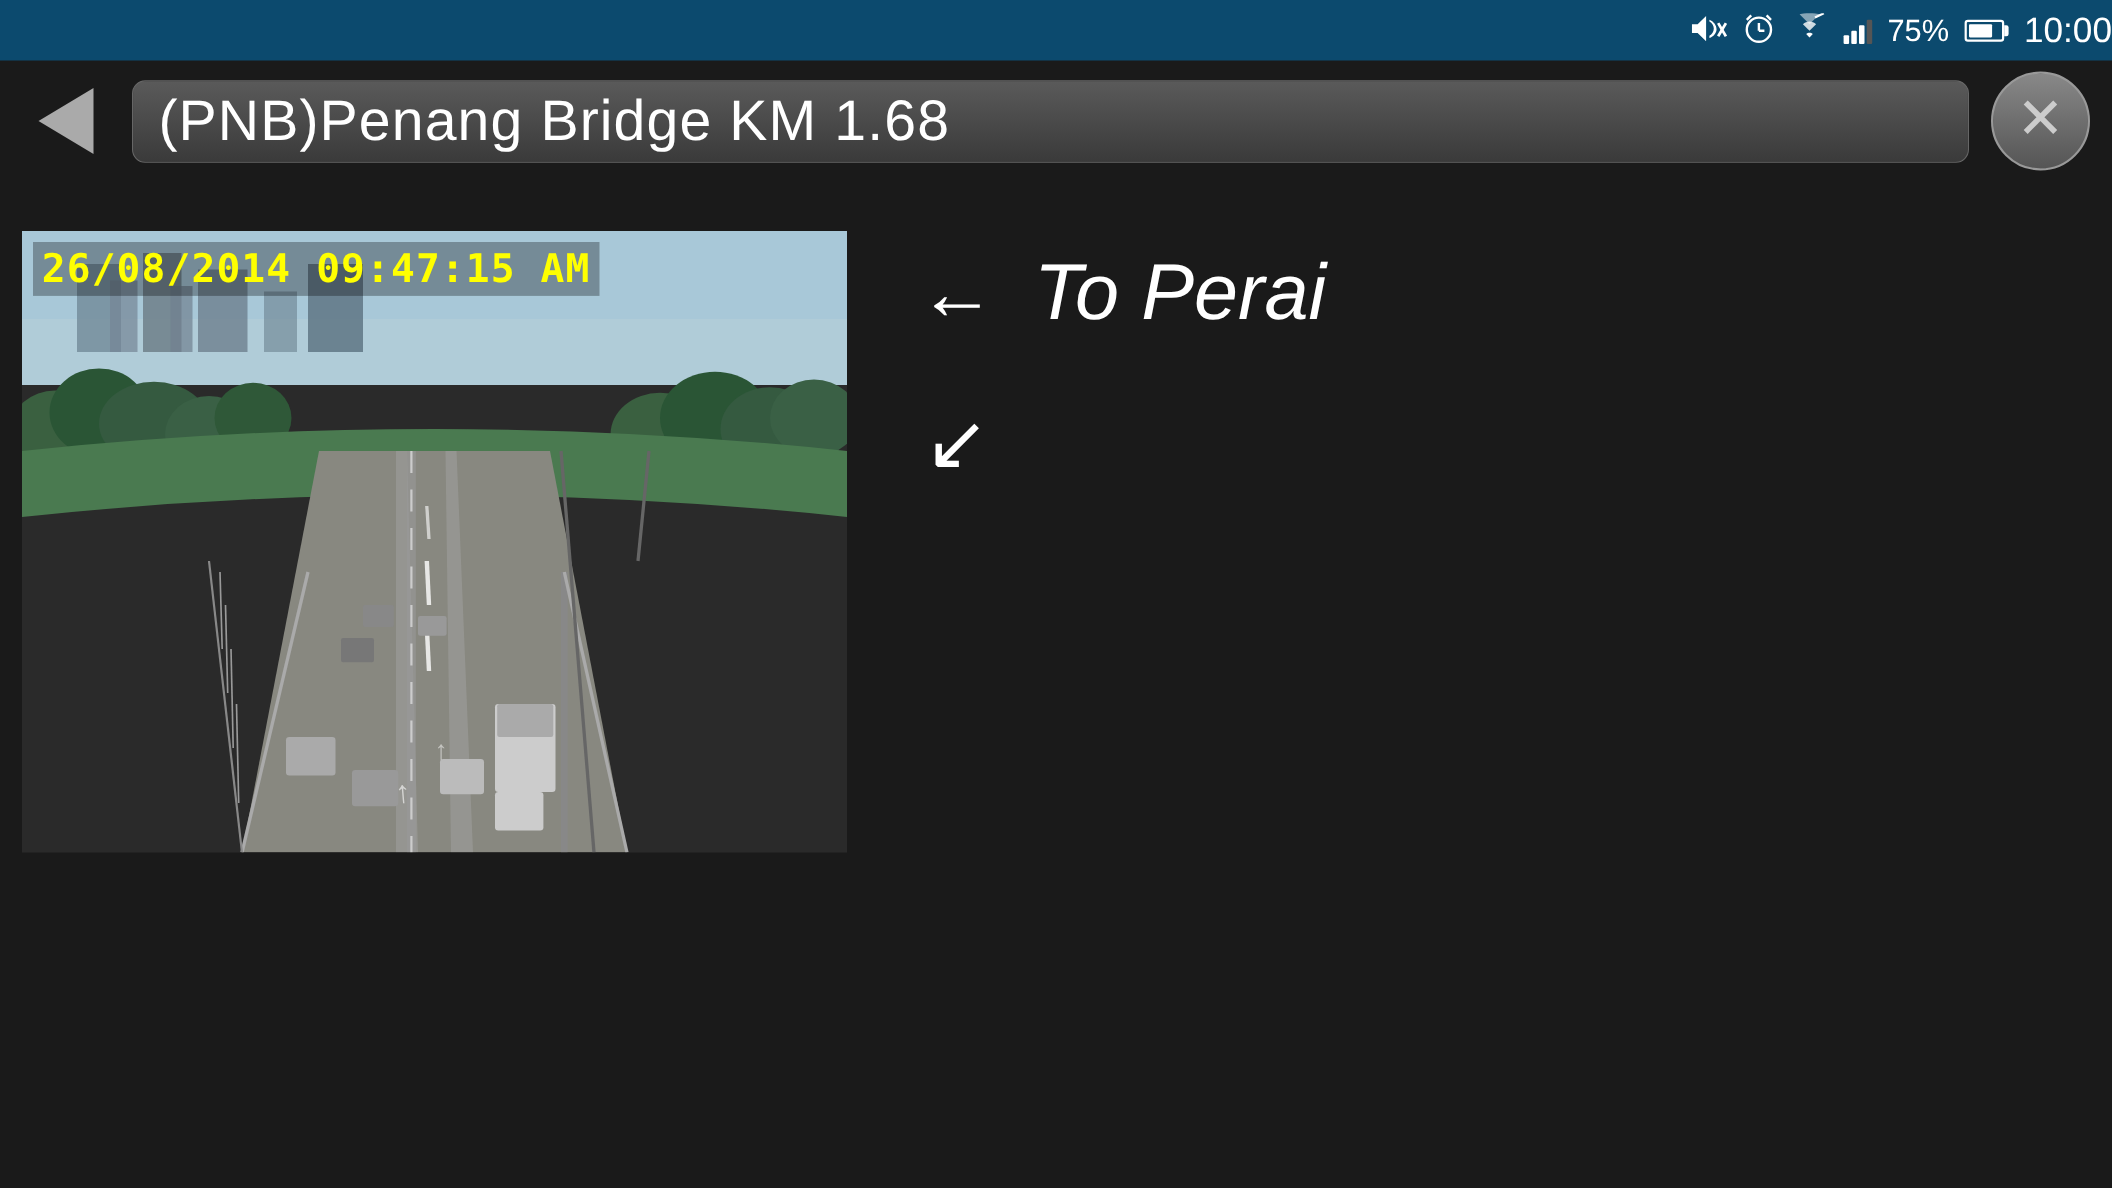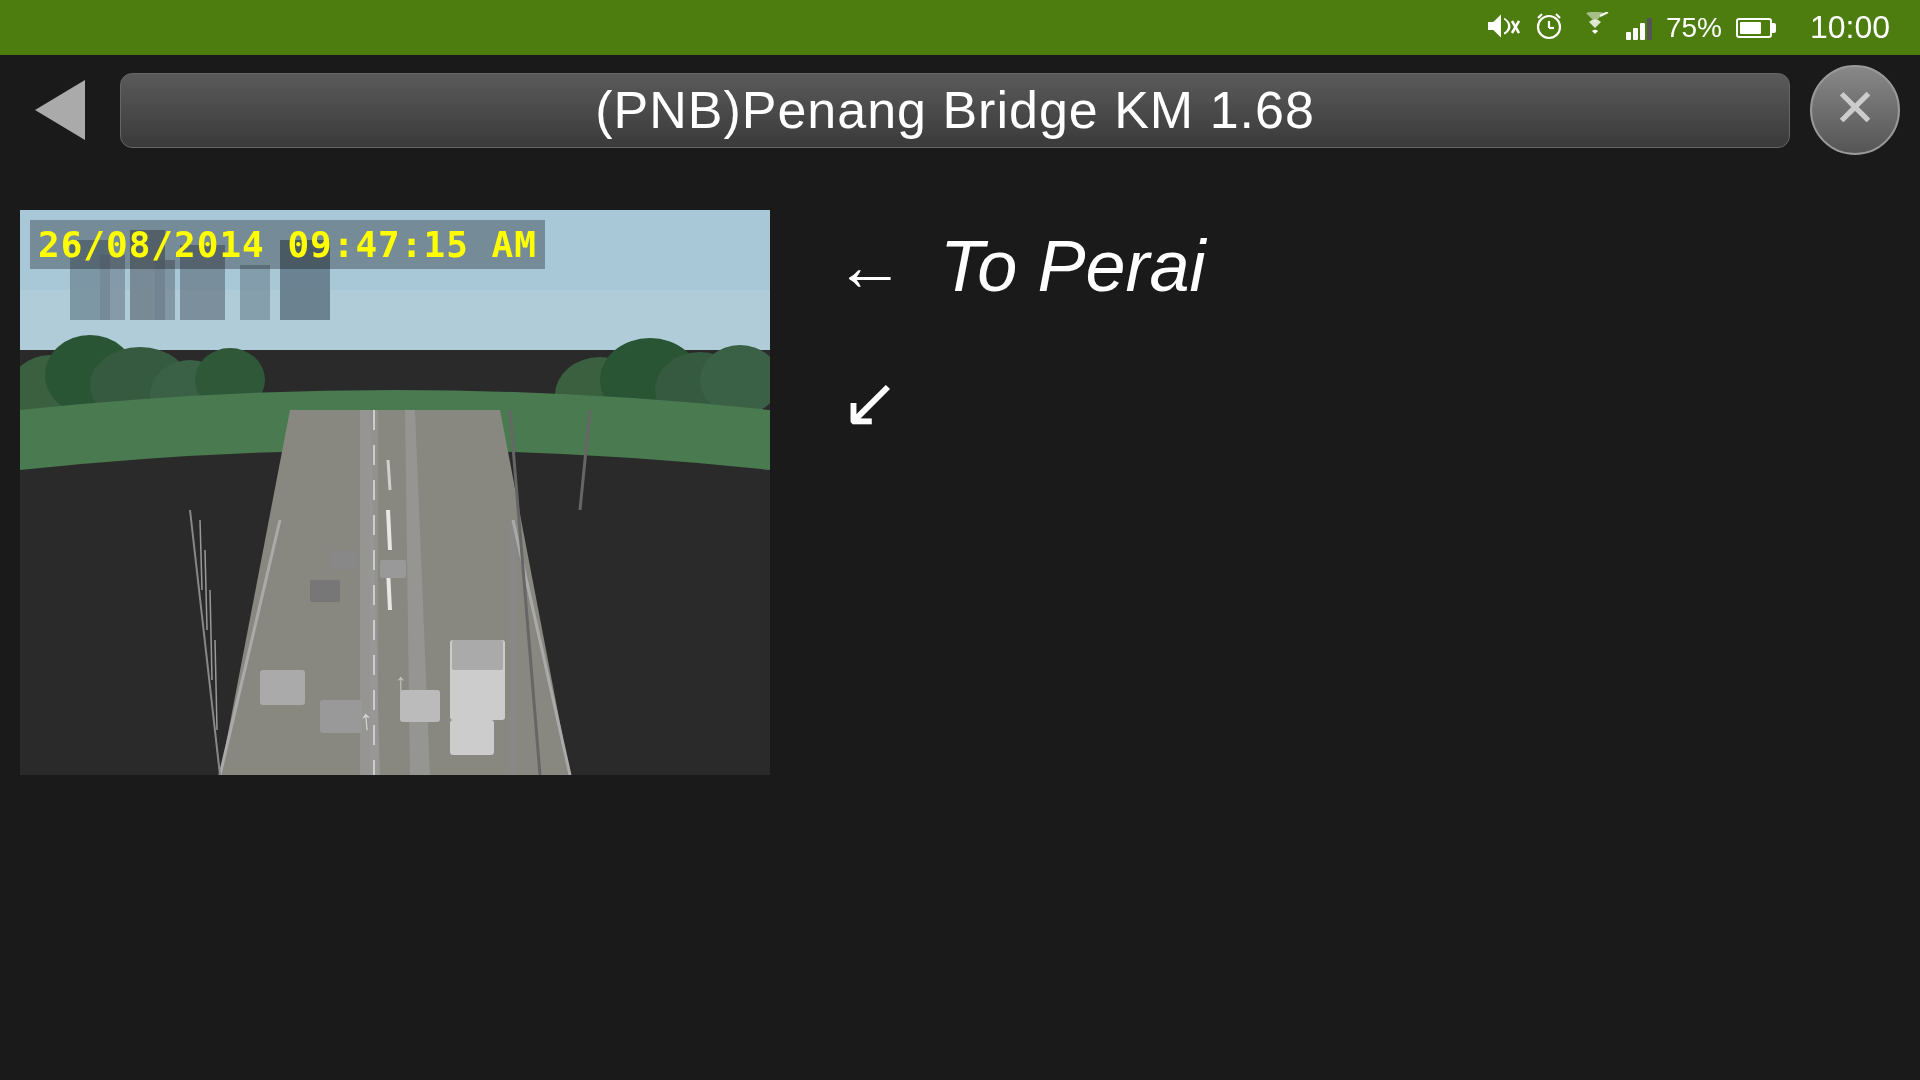--- a/index.html
+++ b/index.html
@@ -13,25 +13,24 @@
       color: #ffffff;
     }
 
     
     .status-bar {
       position: absolute;
       top: 0;
       right: 0;
       width: 1920px;
       height: 55px;
-      background: #4d7c0f;
+      background: #0c4a6e;
       display: flex;
       justify-content: flex-end;
       align-items: center;
-      padding-right: 30px;
       gap: 12px;
     }
 
     .status-icons {
       display: flex;
       align-items: center;
       gap: 14px;
     }
 
     .status-icon {
@@ -117,22 +116,23 @@
       border-right: 50px solid #aaaaaa;
     }
 
     .title-bar {
       flex: 1;
       height: 75px;
       background: linear-gradient(180deg, #5a5a5a 0%, #3a3a3a 100%);
       border-radius: 12px;
       display: flex;
       align-items: center;
-      justify-content: center;
+      justify-content: flex-start;
       border: 1px solid #666;
+      padding-left: 23px;
     }
 
     .title-text {
       font-size: 52px;
       font-weight: 400;
       color: #ffffff;
       letter-spacing: 1px;
     }
 
     .close-button {
@@ -272,21 +272,21 @@
       <div class="signal-bar" style="height:17px;"></div>
       <div class="signal-bar empty" style="height:22px;"></div>
     </div>
 
     <span class="status-text">75%</span>
 
     <div class="battery-icon">
       <div class="battery-fill"></div>
     </div>
 
-    <span class="status-text" style="font-size:32px; font-weight:500; margin-left:24px;">10:00</span>
+    <span class="status-text" style="font-size:32px; font-weight:500; margin-left:4px;">10:00</span>
   </div>
 </div>
 
 <div class="header">
   <div class="back-button">
     <div class="back-arrow"></div>
   </div>
 
   <div class="title-bar">
     <span class="title-text">(PNB)Penang Bridge KM 1.68</span>

